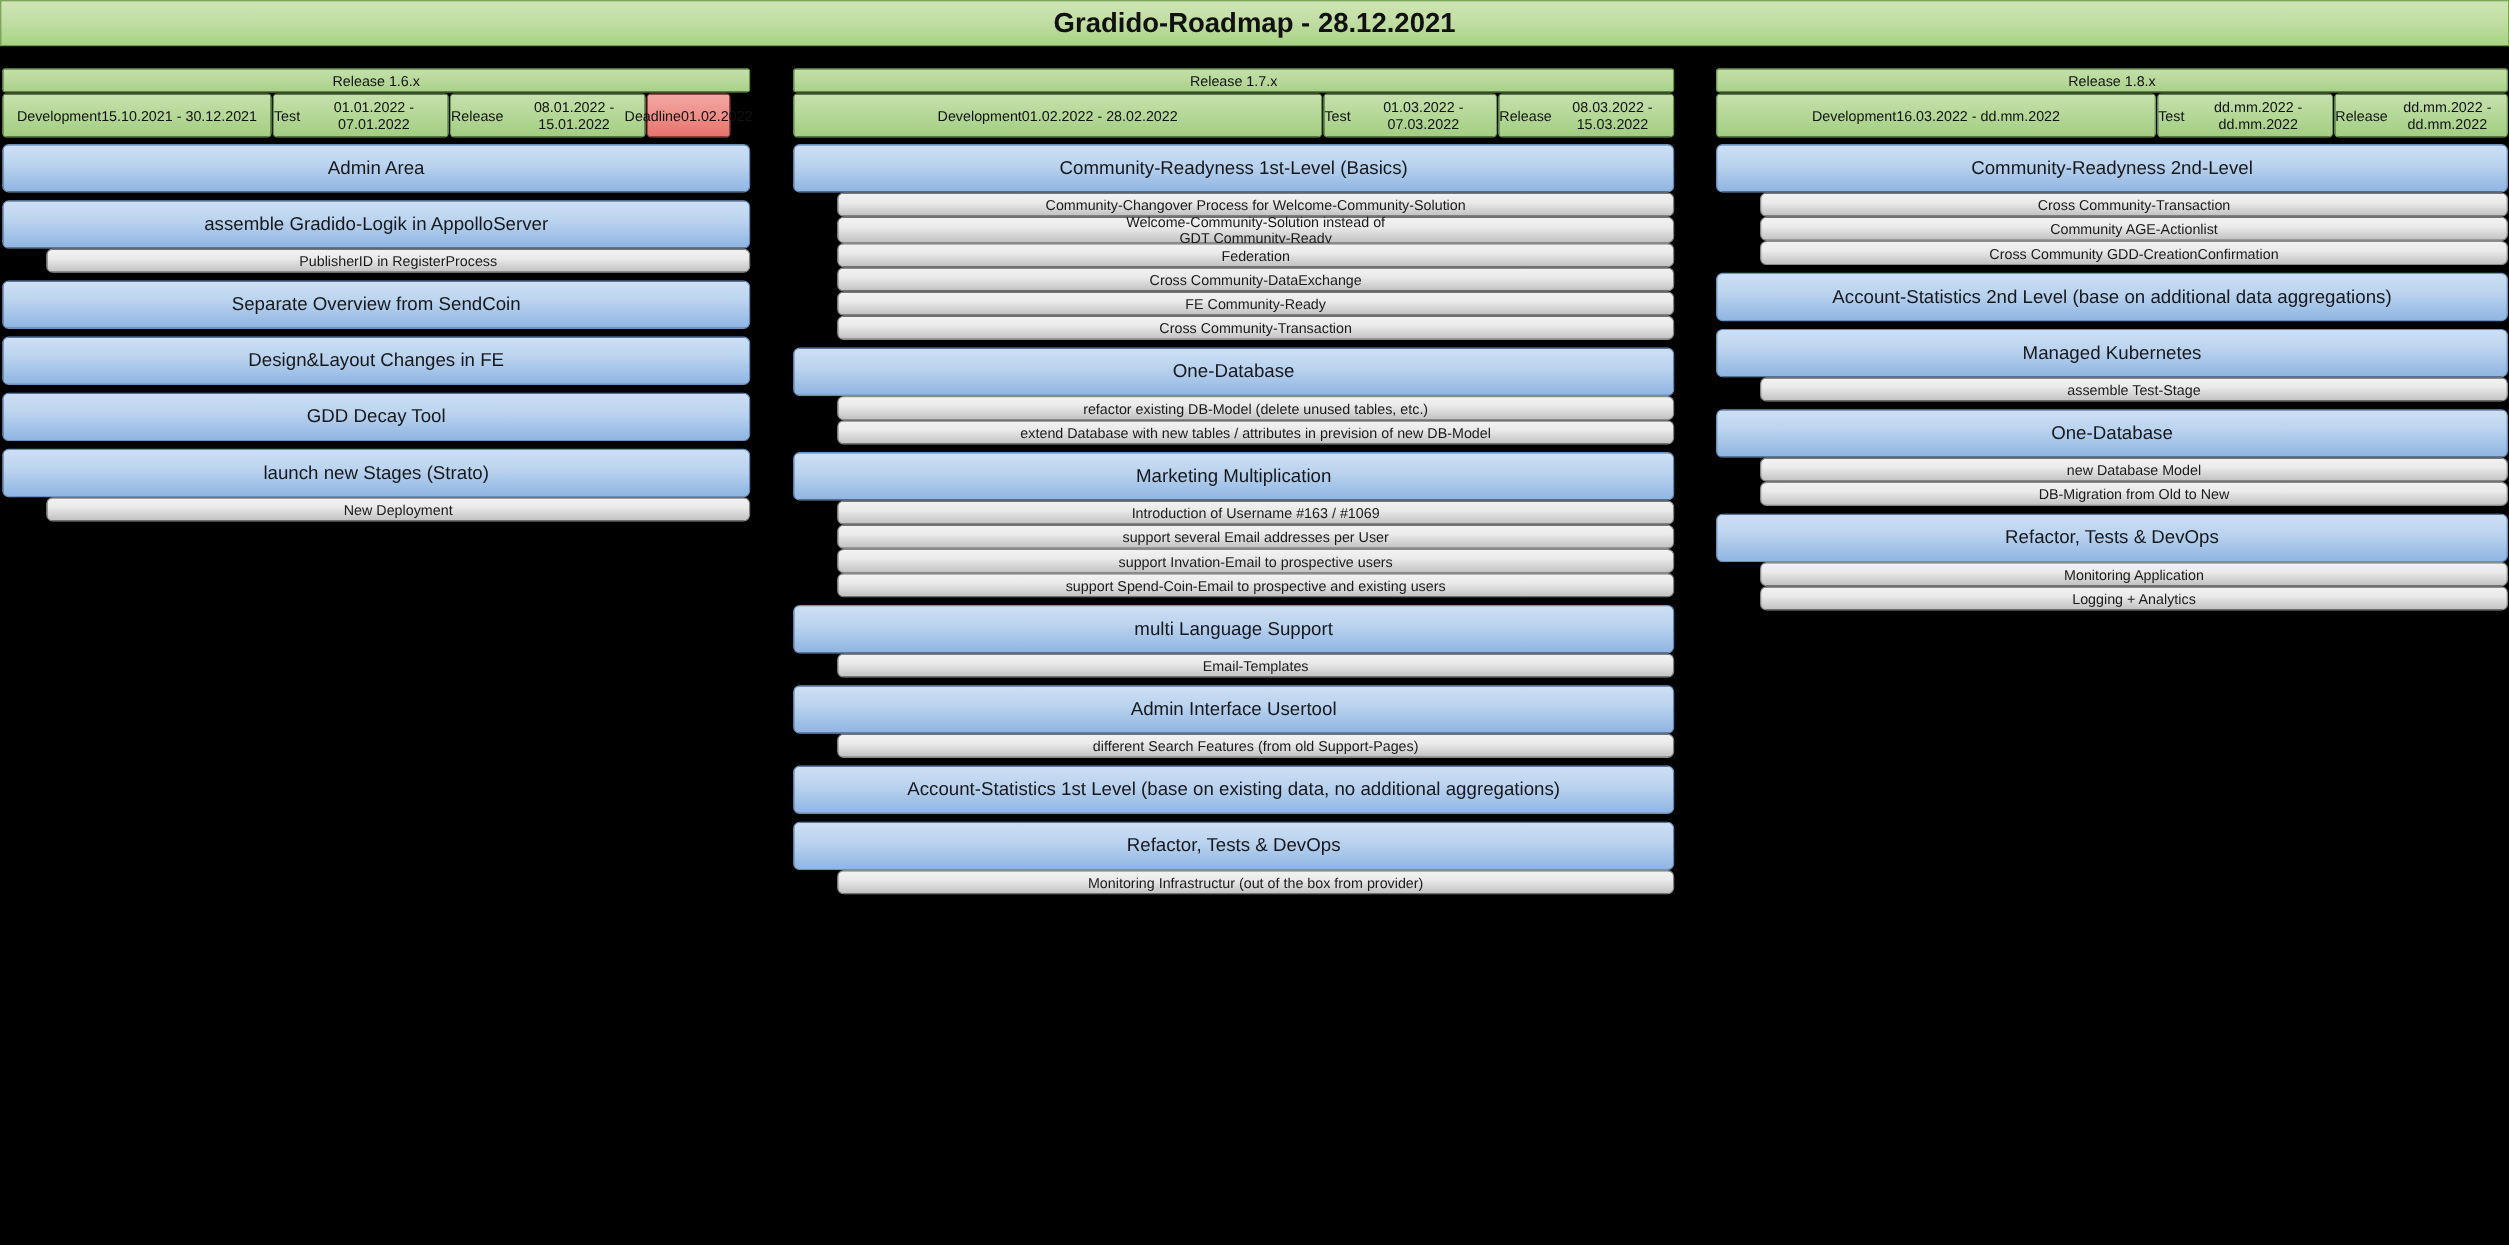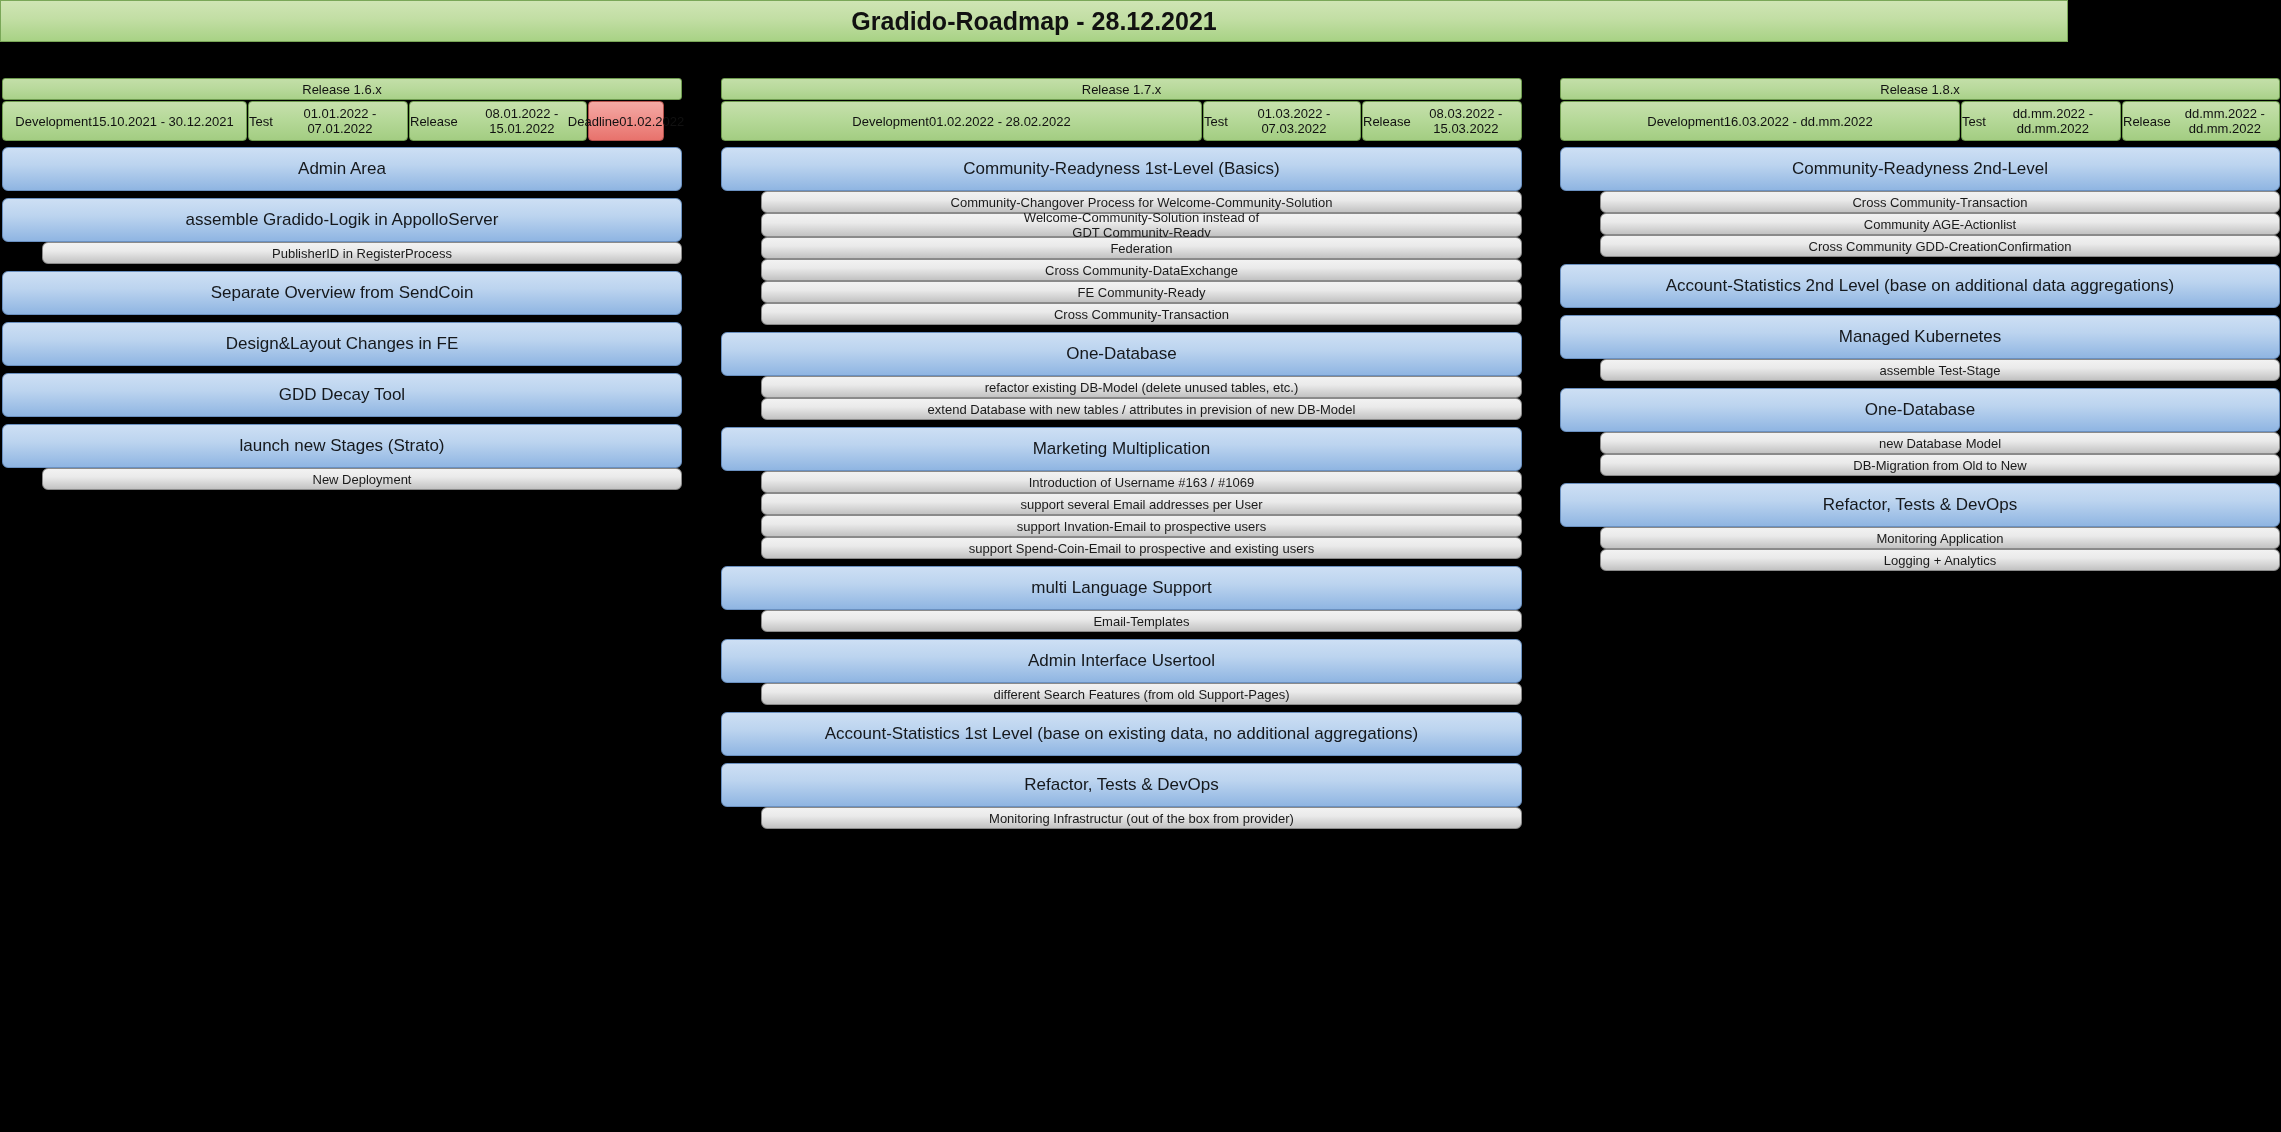--- a/index.html
+++ b/index.html
@@ -15,40 +15,40 @@
     font-family: "Liberation Sans", sans-serif;
     color: #1a1a1a;
     position: relative;
   }
 
   
   .title-bar {
     position: absolute;
     left: 0;
     top: 0;
-    width: 2068px;
+    width: 2281px;
     height: 42px;
     background: linear-gradient(to bottom, #cfe5b4 0%, #c2deA4 45%, #a8d285 100%);
     border: 1px solid #7aa758;
     box-sizing: border-box;
     display: flex;
     align-items: center;
     justify-content: center;
   }
   .title-bar .title-text {
     font-size: 25px;
     font-weight: bold;
     color: #111111;
     letter-spacing: 0px;
   }
 
   
   .column {
     position: absolute;
-    top: 78px;
+    top: 62px;
   }
   #col-1 { left: 2px;    width: 680px; }
   #col-2 { left: 721px;  width: 801px; }
   #col-3 { left: 1560px; width: 720px; }
 
   
   .release-title {
     height: 22px;
     box-sizing: border-box;
     background: linear-gradient(to bottom, #c3dfa8 0%, #b8d99b 50%, #a9d189 100%);

